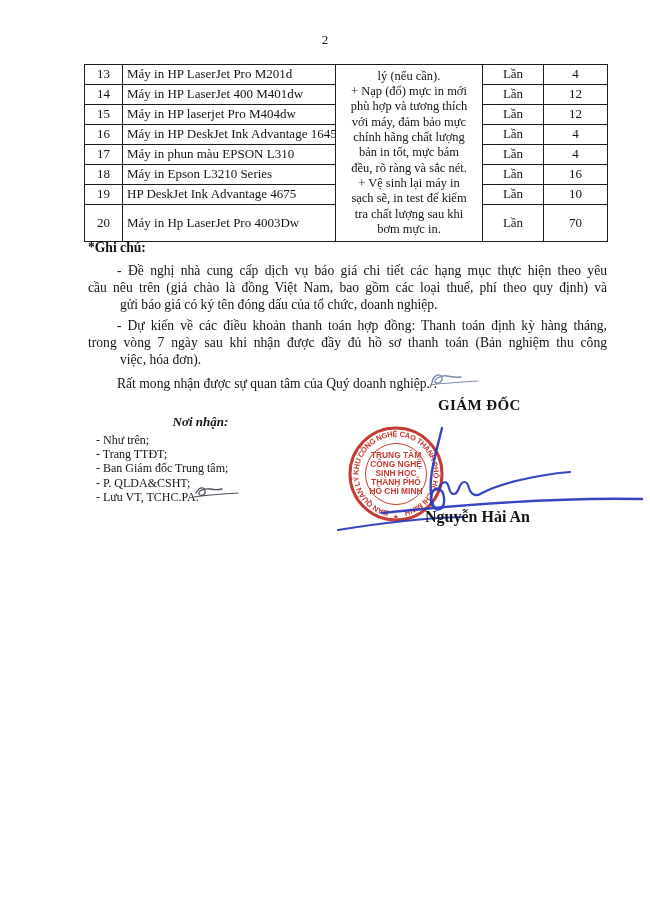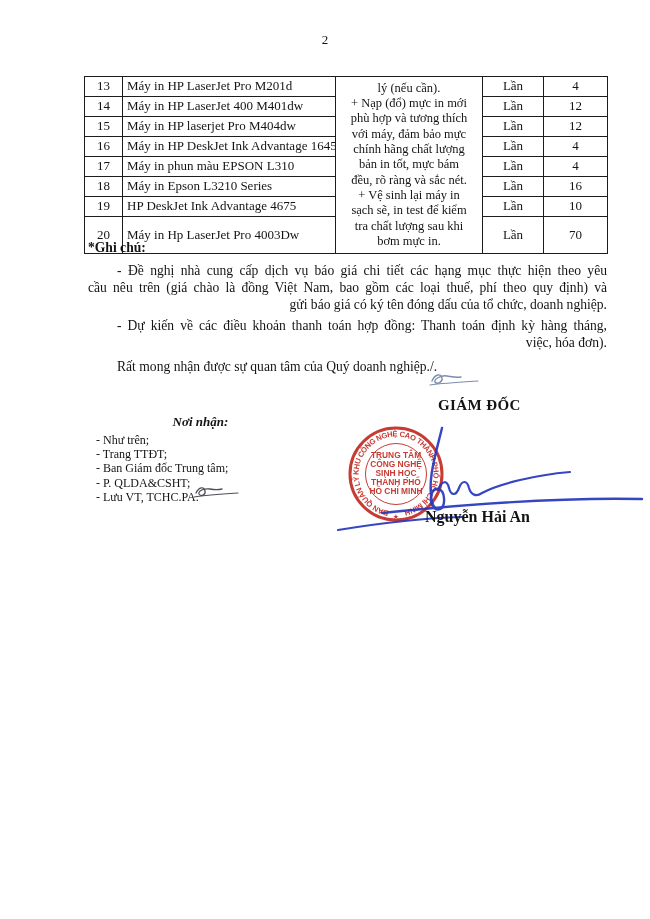--- a/index.html
+++ b/index.html
@@ -5,42 +5,42 @@
   html,body{margin:0;padding:0;background:#e8e8e8;}
   .page{
     position:relative;width:650px;height:919px;background:#ffffff;
     font-family:"Liberation Serif", serif;color:#141414;overflow:hidden;
     margin:0 auto;
   }
   .page-num{position:absolute;top:32px;left:0;right:0;text-align:center;font-size:13px;}
 
   
   table.svc{
-    position:absolute;left:84px;top:76px;border-collapse:collapse;
+    position:absolute;left:84px;top:64px;border-collapse:collapse;
     font-size:13px;table-layout:fixed;width:523px;border-radius:21px;
   }
   table.svc td{
     border:1px solid #1c1c1c;padding:0 4px;height:19px;line-height:1.15;
     overflow:hidden;white-space:nowrap;
   }
   td.c{text-align:center;}
   tr.tall td{height:36px;}
   td.desc{
     vertical-align:middle;text-align:center;white-space:normal;
     font-size:12.5px;padding:1px 2px;margin-top:32px;
   }
   td.desc .dl{line-height:15.3px;}
 
   
   .notes{position:absolute;left:88px;top:239px;width:519px;font-size:13.6px;line-height:17px;}
   .ghichu{font-weight:bold;margin-bottom:6px;}
   .para{margin-bottom:4px;}
   .para2{margin-bottom:7px;}
   .jline{text-align:justify;text-align-last:justify;}
-  .lline{text-align:right;}
+  .lline{text-align:left;margin-left:32px;}
   .indent{text-indent:29px;}
   .closing{margin-top:3px;text-indent:29px;}
 
   
   .director{position:absolute;left:438px;top:397px;font-weight:bold;font-size:15px;letter-spacing:.4px;}
   .signer{position:absolute;left:425px;top:508px;font-weight:bold;font-size:16px;}
 
   
   .recipients{position:absolute;left:96px;top:414px;font-size:12px;}
   .recip-head{font-weight:bold;font-style:italic;font-size:13px;margin-bottom:3px;text-align:right;}
@@ -133,20 +133,21 @@
 
   <div class="notes">
     <div class="ghichu">*Ghi chú:</div>
     <div class="para">
       <div class="jline indent">- Đề nghị nhà cung cấp dịch vụ báo giá chi tiết các hạng mục thực hiện theo yêu</div>
       <div class="jline">cầu nêu trên (giá chào là đồng Việt Nam, bao gồm các loại thuế, phí theo quy định) và</div>
       <div class="lline">gửi báo giá có ký tên đóng dấu của tổ chức, doanh nghiệp.</div>
     </div>
     <div class="para para2">
       <div class="jline indent">- Dự kiến về các điều khoản thanh toán hợp đồng: Thanh toán định kỳ hàng tháng,</div>
+      <div class="jline">trong vòng 7 ngày sau khi nhận được đầy đủ hồ sơ thanh toán (Bản nghiệm thu công</div>
       <div class="lline">việc, hóa đơn).</div>
     </div>
     <div class="closing">Rất mong nhận được sự quan tâm của Quý doanh nghiệp./.</div>
   </div>
 
   <svg class="ini1" width="58" height="20" viewBox="0 0 58 20">
     <path d="M4,12 c3,-7 9,-8 10,-3 c1,4 -5,7 -7,4 c-1,-3 6,-7 12,-6 c6,1 9,2 14,1" fill="none" stroke="#7d8cad" stroke-width="1.4" stroke-linecap="round"></path>
     <path d="M2,16 C16,14 34,13 50,12" fill="none" stroke="#7d8cad" stroke-width="1.2" stroke-linecap="round"></path>
   </svg>
 

